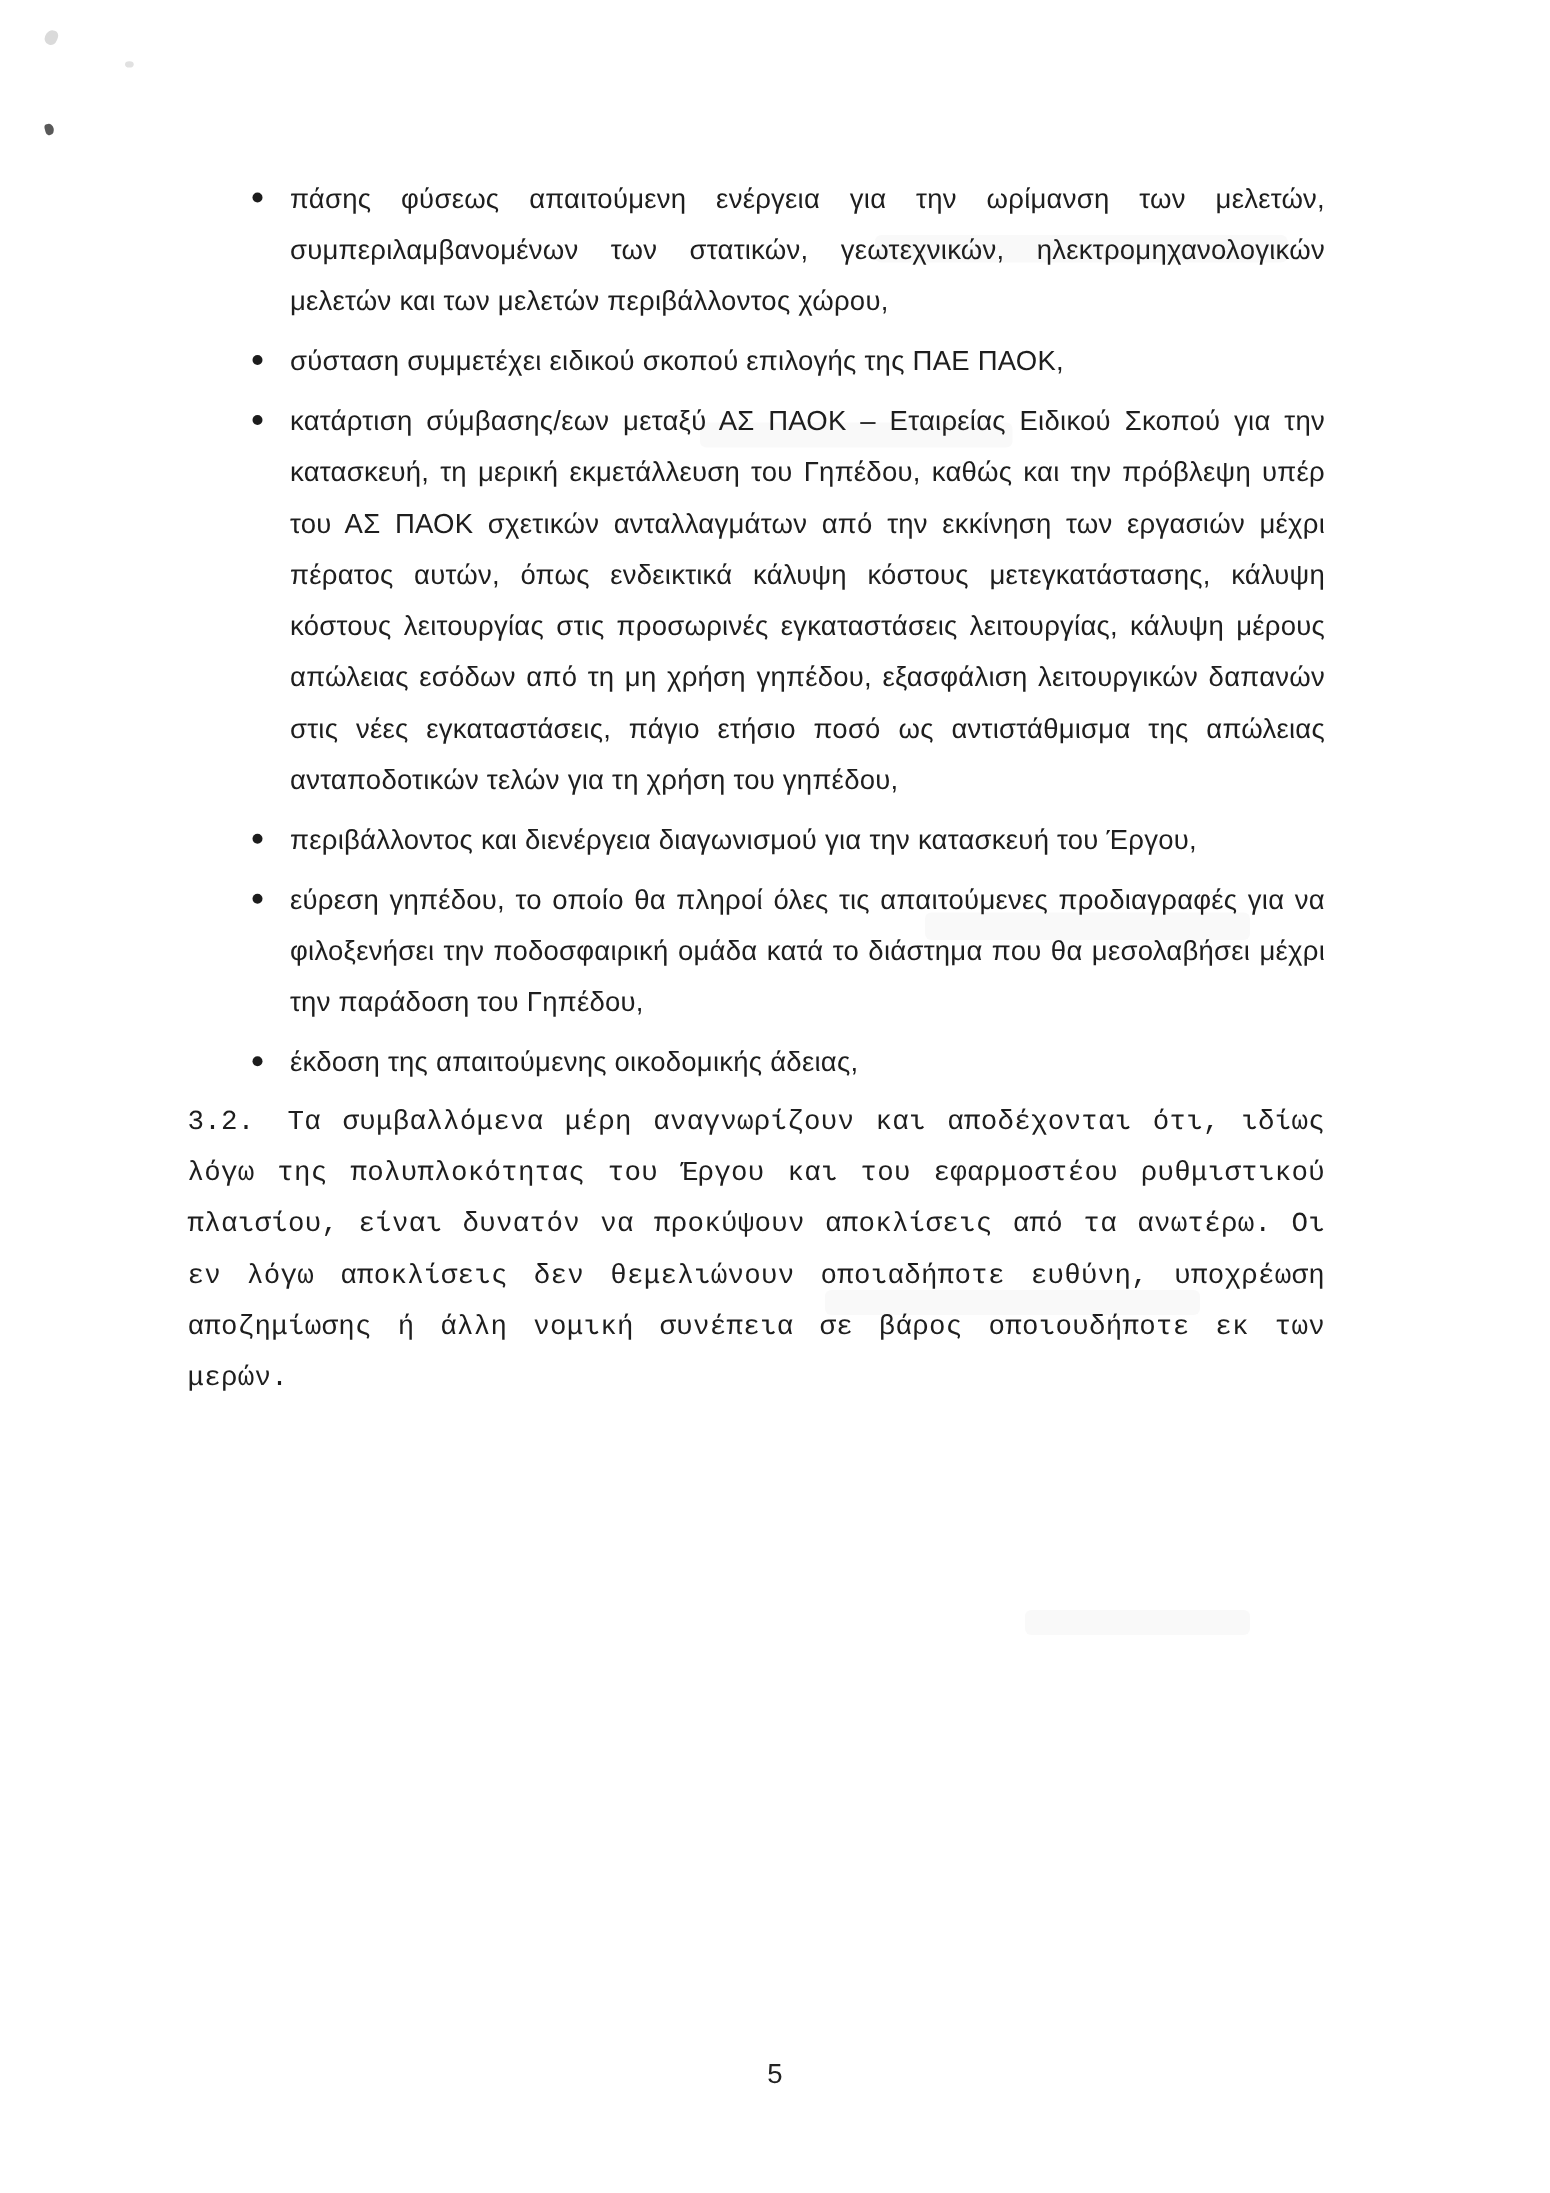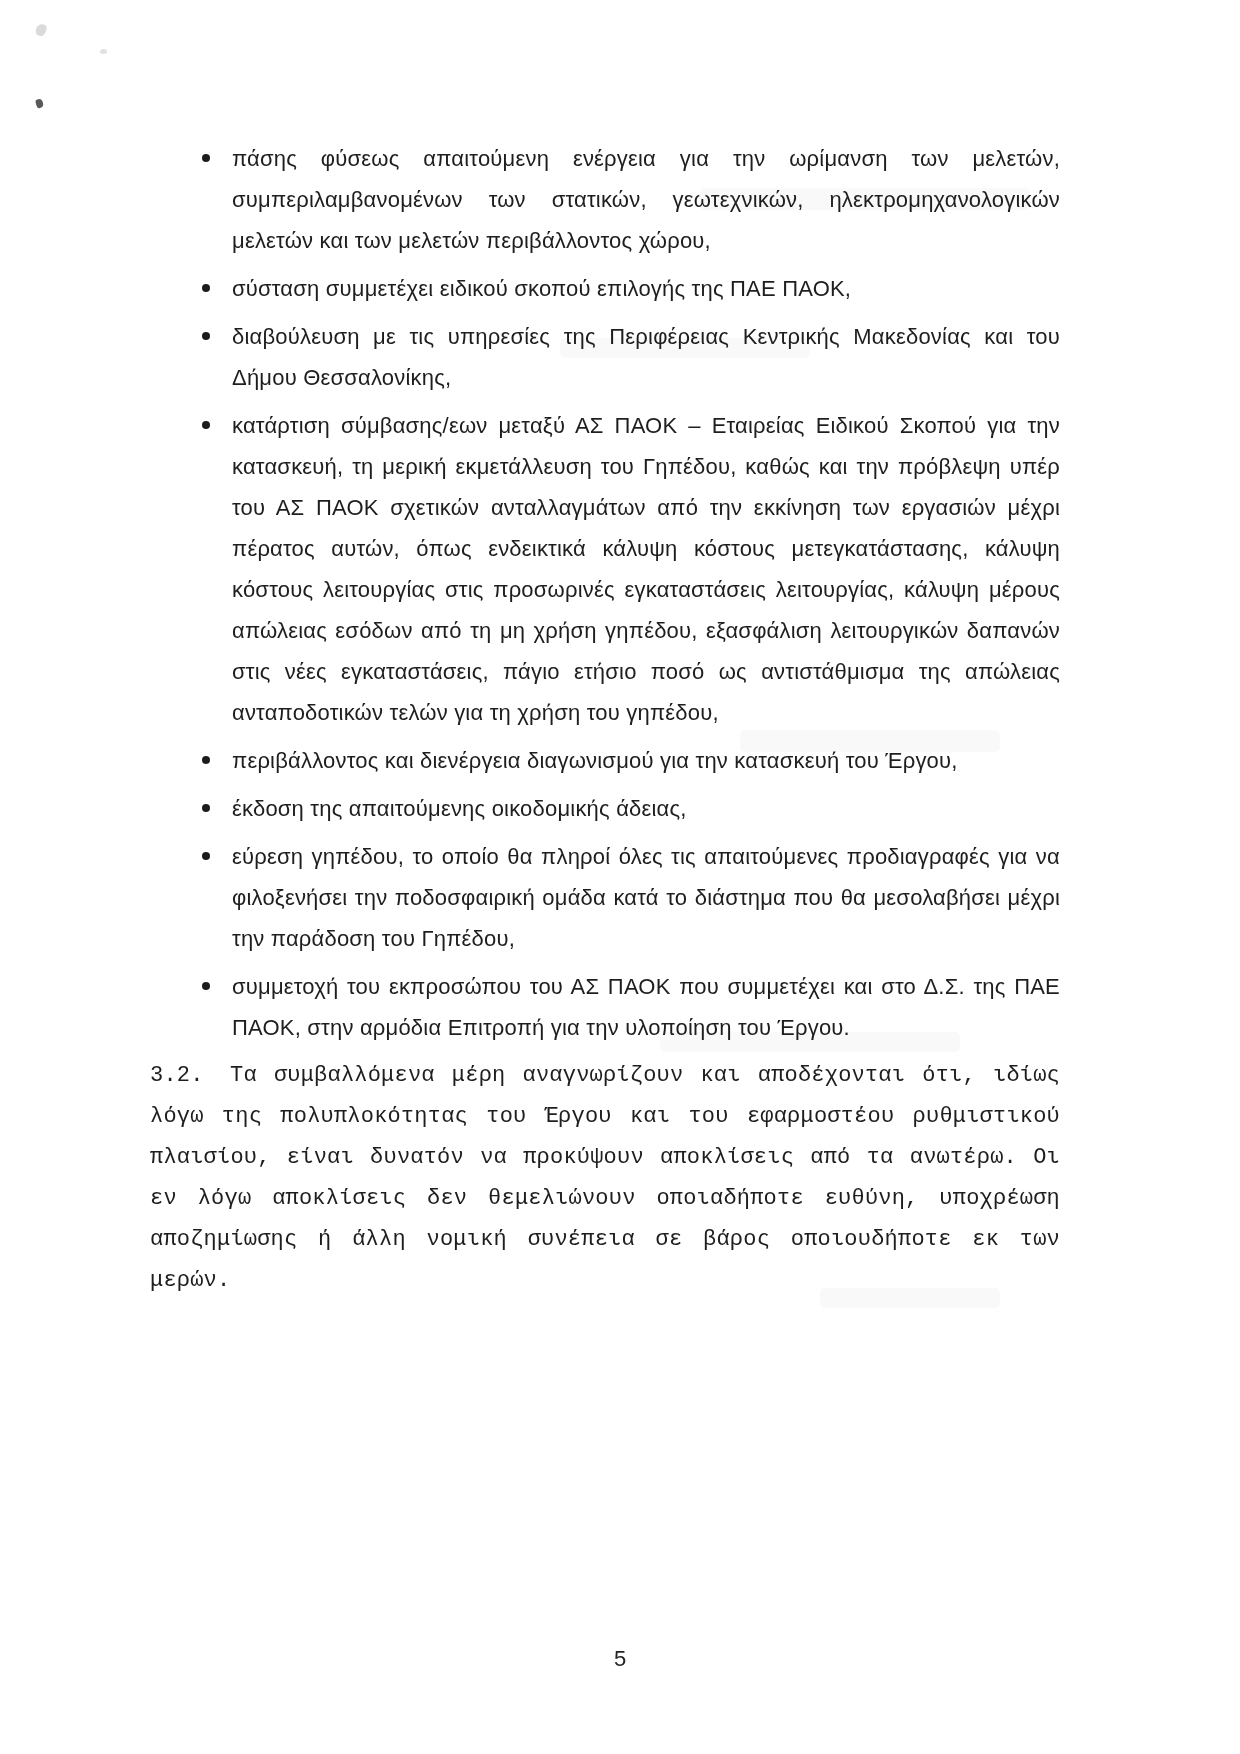--- a/index.html
+++ b/index.html
@@ -76,41 +76,33 @@
       <li class="bullet-item">
         <span class="dot"></span>
         <p class="btext">πάσης φύσεως απαιτούμενη ενέργεια για την ωρίμανση των μελετών, συμπεριλαμβανομένων των στατικών, γεωτεχνικών, ηλεκτρομηχανολογικών μελετών και των μελετών περιβάλλοντος χώρου,</p>
       </li>
       <li class="bullet-item">
         <span class="dot"></span>
         <p class="btext">σύσταση συμμετέχει ειδικού σκοπού επιλογής της ΠΑΕ ΠΑΟΚ,</p>
       </li>
       <li class="bullet-item">
         <span class="dot"></span>
-        <p class="btext">διαβούλευση με τις υπηρεσίες της Περιφέρειας Κεντρικής Μακεδονίας και του Δήμου Θεσσαλονίκης,</p>
-      </li>
-      <li class="bullet-item">
-        <span class="dot"></span>
         <p class="btext">κατάρτιση σύμβασης/εων μεταξύ ΑΣ ΠΑΟΚ – Εταιρείας Ειδικού Σκοπού για την κατασκευή, τη μερική εκμετάλλευση του Γηπέδου, καθώς και την πρόβλεψη υπέρ του ΑΣ ΠΑΟΚ σχετικών ανταλλαγμάτων από την εκκίνηση των εργασιών μέχρι πέρατος αυτών, όπως ενδεικτικά κάλυψη κόστους μετεγκατάστασης, κάλυψη κόστους λειτουργίας στις προσωρινές εγκαταστάσεις λειτουργίας, κάλυψη μέρους απώλειας εσόδων από τη μη χρήση γηπέδου, εξασφάλιση λειτουργικών δαπανών στις νέες εγκαταστάσεις, πάγιο ετήσιο ποσό ως αντιστάθμισμα της απώλειας ανταποδοτικών τελών για τη χρήση του γηπέδου,</p>
       </li>
       <li class="bullet-item">
         <span class="dot"></span>
         <p class="btext">περιβάλλοντος και διενέργεια διαγωνισμού για την κατασκευή του Έργου,</p>
       </li>
       <li class="bullet-item">
         <span class="dot"></span>
-        <p class="btext">έκδοση της απαιτούμενης οικοδομικής άδειας,</p>
-      </li>
-      <li class="bullet-item">
-        <span class="dot"></span>
         <p class="btext">εύρεση γηπέδου, το οποίο θα πληροί όλες τις απαιτούμενες προδιαγραφές για να φιλοξενήσει την ποδοσφαιρική ομάδα κατά το διάστημα που θα μεσολαβήσει μέχρι την παράδοση του Γηπέδου,</p>
       </li>
       <li class="bullet-item">
         <span class="dot"></span>
-        <p class="btext">συμμετοχή του εκπροσώπου του ΑΣ ΠΑΟΚ που συμμετέχει και στο Δ.Σ. της ΠΑΕ ΠΑΟΚ, στην αρμόδια Επιτροπή για την υλοποίηση του Έργου.</p>
+        <p class="btext">έκδοση της απαιτούμενης οικοδομικής άδειας,</p>
       </li>
     </ul>
 
     <p class="section"><span class="pnum">3.2.</span><span>Τα συμβαλλόμενα μέρη αναγνωρίζουν και αποδέχονται ότι, ιδίως λόγω της πολυπλοκότητας του Έργου και του εφαρμοστέου ρυθμιστικού πλαισίου, είναι δυνατόν να προκύψουν αποκλίσεις από τα ανωτέρω. Οι εν λόγω αποκλίσεις δεν θεμελιώνουν οποιαδήποτε ευθύνη, υποχρέωση αποζημίωσης ή άλλη νομική συνέπεια σε βάρος οποιουδήποτε εκ των μερών.</span></p>
   </div>
 
   <div class="page-number">5</div>
 </div>
 
 </body></html>

